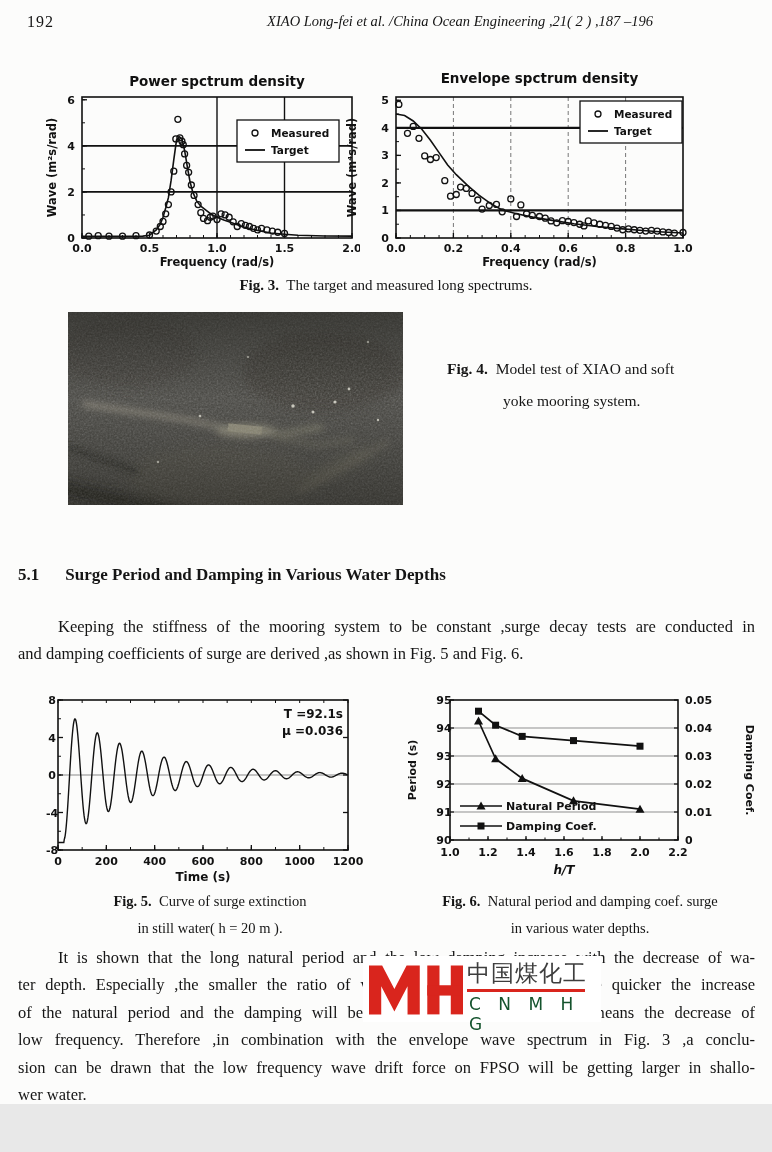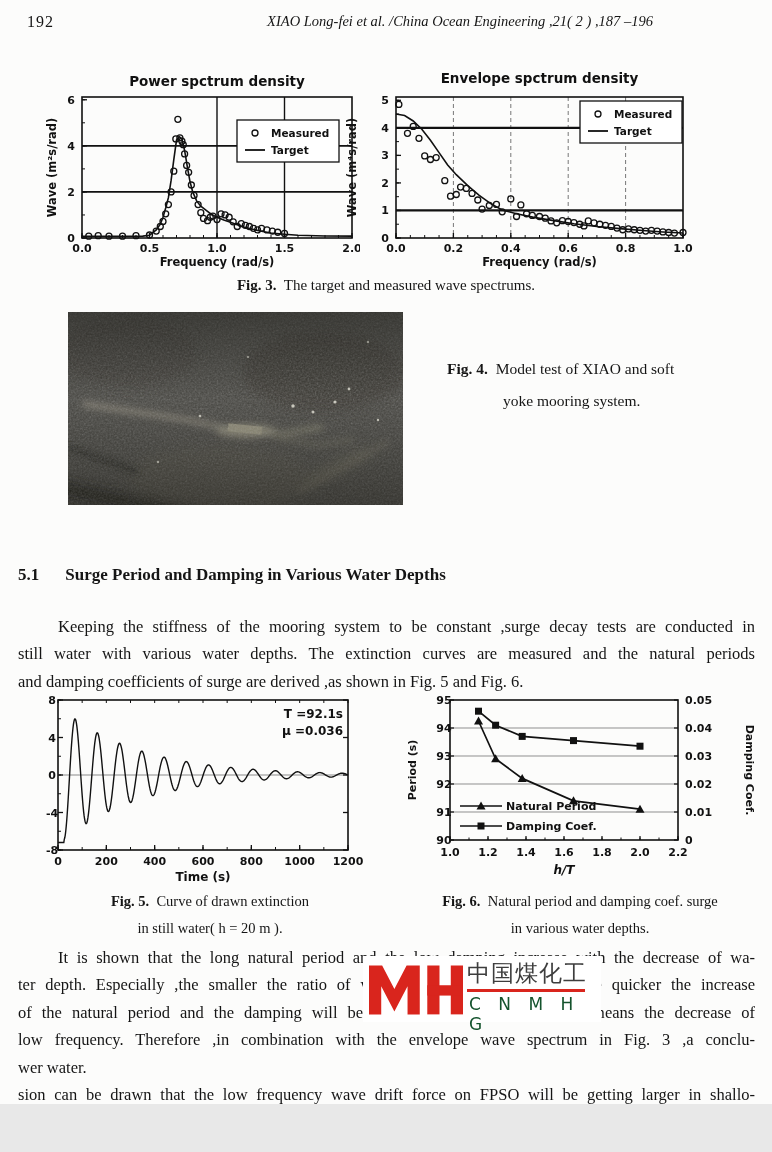--- a/index.html
+++ b/index.html
@@ -263,21 +263,21 @@
       <circle cx="343" cy="161.4921875" r="3" fill="none" stroke="#111" stroke-width="1.3"></circle>
       <rect x="240" y="30" width="102" height="42" fill="#fff" stroke="#111" stroke-width="1.3"></rect>
       <circle cx="258" cy="43" r="3" fill="none" stroke="#111" stroke-width="1.3"></circle>
       <text x="274" y="47" text-anchor="start" font-size="10.5" font-family="&quot;DejaVu Sans&quot;, sans-serif" font-weight="bold">Measured</text>
       <line x1="248" y1="60" x2="268" y2="60" stroke="#111" stroke-width="1.8"></line>
       <text x="274" y="64" text-anchor="start" font-size="10.5" font-family="&quot;DejaVu Sans&quot;, sans-serif" font-weight="bold">Target</text>
     </svg>
 
   <div class="abs caption-center" style="top:277px;">
     <span class="cap-bold">Fig. 3.</span>&nbsp;
-    <span>The target and measured wave spectrums.</span>
+    <span>The target and measured long spectrums.</span>
   </div>
 
   <svg class="abs" style="left:68px;top:312px;" width="335" height="193" viewBox="0 0 335 193">
     <defs>
       <filter id="grainF" x="0" y="0" width="100%" height="100%">
         <feTurbulence type="fractalNoise" baseFrequency="0.55" numOctaves="3" seed="11"></feTurbulence>
         <feColorMatrix type="saturate" values="0"></feColorMatrix>
       </filter>
       <filter id="blurA">
           <feGaussianBlur stdDeviation="3"></feGaussianBlur>
@@ -330,21 +330,20 @@
   </div>
   <div class="abs fig4cap" style="left:503px;top:392px;">yoke mooring system.</div>
 
 
   <div class="abs sub-head" style="top:565px;">
     <span class="num">5.1</span><span>Surge Period and Damping in Various Water Depths</span>
   </div>
 
   <div class="abs para" style="top:613px;">
     <div class="pline indent">Keeping the stiffness of the mooring system to be constant ,surge decay tests are conducted in</div>
-    <div class="pline">still water with various water depths.  The extinction curves are measured and the natural periods</div>
     <div class="pline last">and damping coefficients of surge are derived ,as shown in Fig. 5 and Fig. 6.</div>
   </div>
 
   <svg id="chart-extinction" class="abs" style="left:25px;top:686px;" width="358" height="199">
       <rect x="33" y="14" width="290" height="150" fill="none" stroke="#111" stroke-width="1.6"></rect>
       <line x1="33" y1="89" x2="323" y2="89" stroke="#8a8a8a" stroke-width="1"></line>
       <line x1="33" y1="164" x2="38" y2="164" stroke="#111" stroke-width="1.3"></line>
       <line x1="318" y1="164" x2="323" y2="164" stroke="#111" stroke-width="1.3"></line>
       <text x="27" y="168" text-anchor="middle" font-size="11" font-family="&quot;DejaVu Sans&quot;, sans-serif" font-weight="bold">-8</text>
       <line x1="33" y1="126.5" x2="38" y2="126.5" stroke="#111" stroke-width="1.3"></line>
@@ -489,39 +488,39 @@
       <path d="M79,115.5 L83.5,123.5 L74.5,123.5 Z" fill="#111"></path>
       <text x="104" y="124" text-anchor="start" font-size="11" font-family="&quot;DejaVu Sans&quot;, sans-serif" font-weight="bold">Natural Period</text>
       <line x1="58" y1="140" x2="100" y2="140" stroke="#111" stroke-width="1.6"></line>
       <rect x="75.5" y="136.5" width="7" height="7" fill="#111"></rect>
       <text x="104" y="144" text-anchor="start" font-size="11" font-family="&quot;DejaVu Sans&quot;, sans-serif" font-weight="bold">Damping Coef.</text>
     </svg>
 
   <div class="abs figcapbox" style="left:55px;top:888px;width:310px;">
     <div>
       <span class="cap-bold">Fig. 5.</span>&nbsp;
-      <span>Curve of drawn extinction</span>
+      <span>Curve of surge extinction</span>
     </div>
     <div>in still water( h = 20 m ).</div>
   </div>
   <div class="abs figcapbox" style="left:405px;top:888px;width:350px;">
     <div>
       <span class="cap-bold">Fig. 6.</span>&nbsp;
       <span>Natural period and damping coef.  surge</span>
     </div>
     <div>in various water depths.</div>
   </div>
 
   <div class="abs para" style="top:944px;">
     <div class="pline indent">It is shown that the long natural period and the low damping increase with the decrease of wa-</div>
     <div class="pline">ter depth.  Especially ,the smaller the ratio of water depth to the draft is , the quicker the increase</div>
     <div class="pline">of the natural period and the damping will be.  The increase of long period means the decrease of</div>
     <div class="pline">low frequency.  Therefore ,in combination with the envelope wave spectrum in Fig. 3 ,a conclu-</div>
+    <div class="pline">sion can be drawn that the low frequency wave drift force on FPSO will be getting larger in shallo-</div>
     <div class="pline last">wer water.</div>
-    <div class="pline">sion can be drawn that the low frequency wave drift force on FPSO will be getting larger in shallo-</div>
   </div>
 
   <div class="abs wm-box">
     <svg width="94" height="52" style="position:absolute;left:6px;top:7px;" viewBox="0 0 100 54">
       <path fill="#d9251d" d="M0,2 h14 l13,25 l13,-25 h14 v52 h-13 V24 l-14,27 l-14,-27 v30 H0 z"></path>
       <rect fill="#d9251d" x="62" y="2" width="13" height="52"></rect>
       <rect fill="#d9251d" x="87" y="2" width="13" height="52"></rect>
       <rect fill="#d9251d" x="62" y="23" width="38" height="11"></rect>
     </svg>
     <div class="wm-cn">中国煤化工</div>

